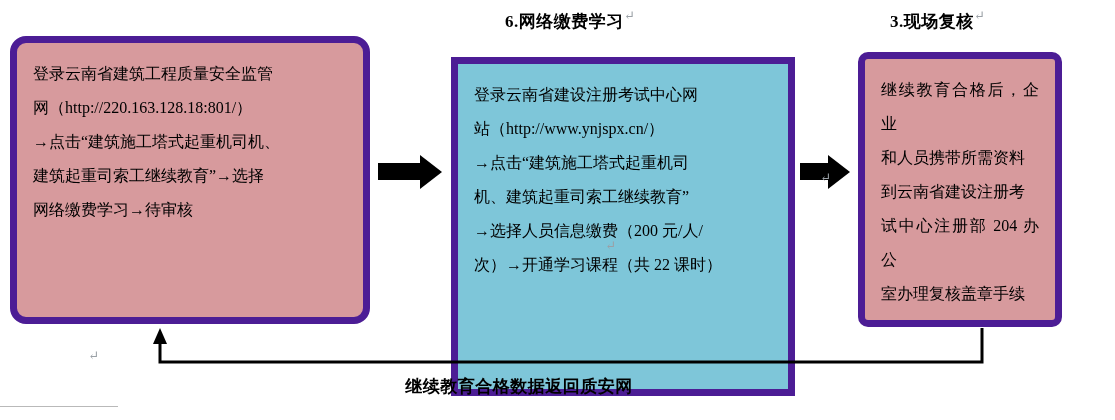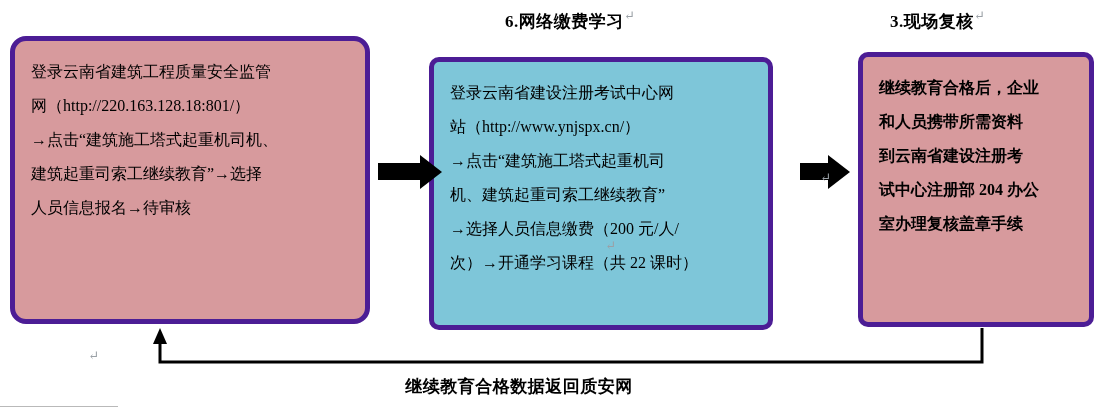--- a/index.html
+++ b/index.html
@@ -28,43 +28,42 @@
     font-weight:normal;
     color:#9aa0a6;
     font-size:13px;
     vertical-align:super;
   }
 
   
   .box{
     position:absolute;
     box-sizing:border-box;
-    border:5px solid #4c1d95;
+    border:7px solid #4c1d95;
     border-radius:14px;
     padding:14px 16px 10px 16px;
     font-size:16px;
     line-height:34px;
     color:#000;
     text-align:justify;
   }
   #box-1{
     left:10px;top:36px;width:360px;height:288px;
     background:#d79a9d;
     border-radius:16px;
   }
   #box-2{
-    left:429px;top:57px;width:344px;height:273px;
+    left:451px;top:57px;width:344px;height:339px;
     background:#7ec6d9;
-    border-radius:10px;
+    border-radius:0;
   }
   #box-3{
-    left:858px;top:52px;width:236px;height:275px;
+    left:858px;top:52px;width:204px;height:275px;
     background:#d79a9d;
     border-radius:10px;
-    font-weight:bold;
   }
   .box .line{display:block;}
 
   
   .arrow{
     position:absolute;
     height:0;width:0;
   }
   .arrow .shaft{
     position:absolute;
@@ -127,21 +126,21 @@
   </div>
   <div class="col-title" id="title-3">
     <span>3.现场复核</span><span class="pilcrow">↵</span>
   </div>
 
   <div class="box" id="box-1">
     <span class="line">登录云南省建筑工程质量安全监管</span>
     <span class="line">网（http://220.163.128.18:801/）</span>
     <span class="line">→点击“建筑施工塔式起重机司机、</span>
     <span class="line">建筑起重司索工继续教育”→选择</span>
-    <span class="line">人员信息报名→待审核</span>
+    <span class="line">网络缴费学习→待审核</span>
   </div>
 
   <div class="box" id="box-2">
     <span class="line">登录云南省建设注册考试中心网</span>
     <span class="line">站（http://www.ynjspx.cn/）</span>
     <span class="line">→点击“建筑施工塔式起重机司</span>
     <span class="line">机、建筑起重司索工继续教育”</span>
     <span class="line">→选择人员信息缴费（200 元/人/</span>
     <span class="line">次）→开通学习课程（共 22 课时）</span>
   </div>

